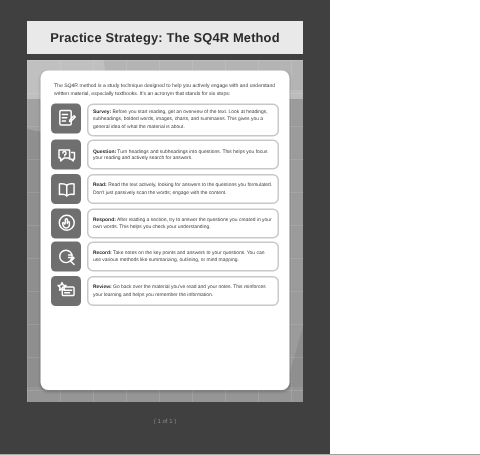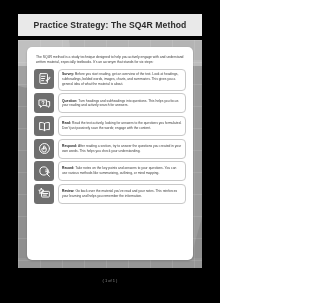--- a/index.html
+++ b/index.html
@@ -7,21 +7,21 @@
     width: 220px;
     height: 303px;
     background: #ffffff;
     font-family: "Liberation Sans", sans-serif;
     overflow: hidden;
   }
   .page {
     position: relative;
     width: 220px;
     height: 303px;
-    background: #000000;
+    background: #404040;
   }
 
   
   .header-band {
     position: absolute;
     left: 18px;
     top: 14px;
     width: 184px;
     height: 22px;
     background: #e9e9e9;

